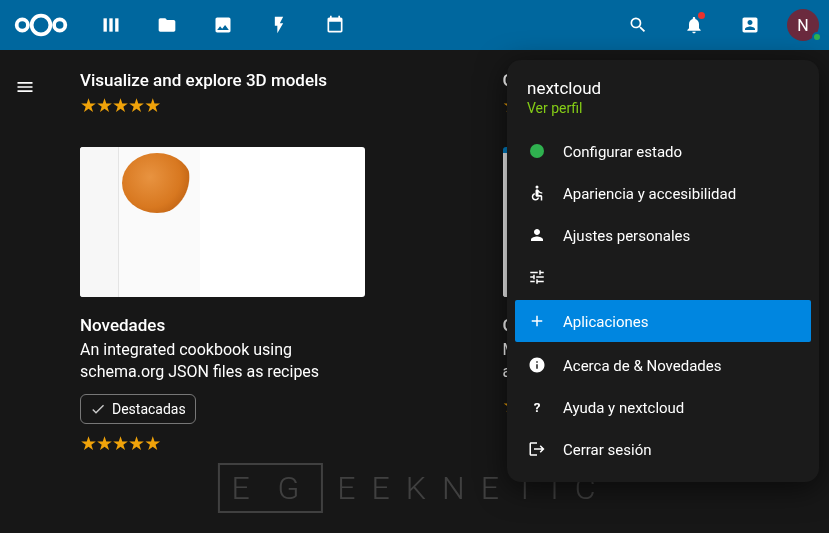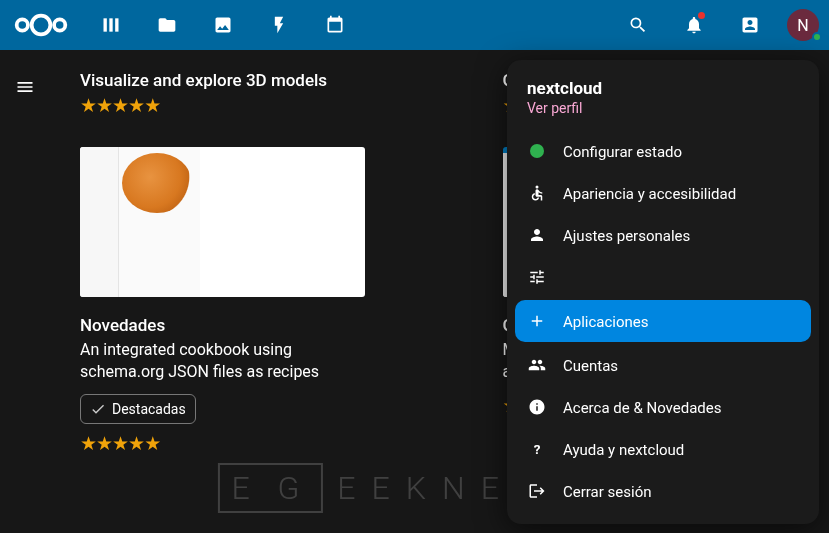--- a/index.html
+++ b/index.html
@@ -157,33 +157,33 @@
       top: 60px;
       right: 10px;
       width: 312px;
       background: #1b1b1b;
       border-radius: 14px;
       padding: 12px 0 12px 0;
       box-shadow: 0 6px 30px rgba(0,0,0,0.6);
       z-index: 100;
     }
     .dd-header { padding: 6px 20px 14px 20px; }
-    .dd-user { font-size: 17px; font-weight: 700; }
-    .dd-sub { font-size: 14px; color: #f9a8d4; margin-top: 2px; }
+    .dd-user { font-size: 17px; font-weight: 400; }
+    .dd-sub { font-size: 14px; color: #84cc16; margin-top: 2px; }
     .dd-item {
       display: flex;
       align-items: flex-end;
       gap: 16px;
       padding: 11px 20px;
       cursor: pointer;
       font-size: 15px;
     }
     .dd-item.active {
       background: #0086e0;
-      border-radius: 10px;
+      border-radius: 2px;
       margin: 2px 8px;
       padding: 11px 12px;
     }
     .dd-icon {
       width: 20px;
       height: 20px;
       display: flex;
       align-items: center;
       justify-content: center;
       flex-shrink: 0;
@@ -385,28 +385,20 @@
         <div class="dd-icon">
           <svg viewBox="0 0 24 24">
             <path d="M19 13h-6v6h-2v-6H5v-2h6V5h2v6h6v2z"></path>
           </svg>
         </div>
         <span>Aplicaciones</span>
       </div>
       <div class="dd-item">
         <div class="dd-icon">
           <svg viewBox="0 0 24 24">
-            <path d="M16 11c1.66 0 2.99-1.34 2.99-3S17.66 5 16 5s-3 1.34-3 3 1.34 3 3 3zm-8 0c1.66 0 2.99-1.34 2.99-3S9.66 5 8 5 5 6.34 5 8s1.34 3 3 3zm0 2c-2.33 0-7 1.17-7 3.5V19h14v-2.5c0-2.33-4.67-3.5-7-3.5zm8 0c-.29 0-.62.02-.97.05 1.16.84 1.97 1.97 1.97 3.45V19h6v-2.5c0-2.33-4.67-3.5-7-3.5z"></path>
-          </svg>
-        </div>
-        <span>Cuentas</span>
-      </div>
-      <div class="dd-item">
-        <div class="dd-icon">
-          <svg viewBox="0 0 24 24">
             <path d="M12 2C6.48 2 2 6.48 2 12s4.48 10 10 10 10-4.48 10-10S17.52 2 12 2zm1 15h-2v-6h2v6zm0-8h-2V7h2v2z"></path>
           </svg>
         </div>
         <span>Acerca de &amp; Novedades</span>
       </div>
       <div class="dd-item">
         <div class="dd-icon">
           <svg viewBox="0 0 24 24">
             <text x="12" y="18" text-anchor="middle" font-size="18" fill="#fff" font-weight="bold">?</text>
           </svg>

